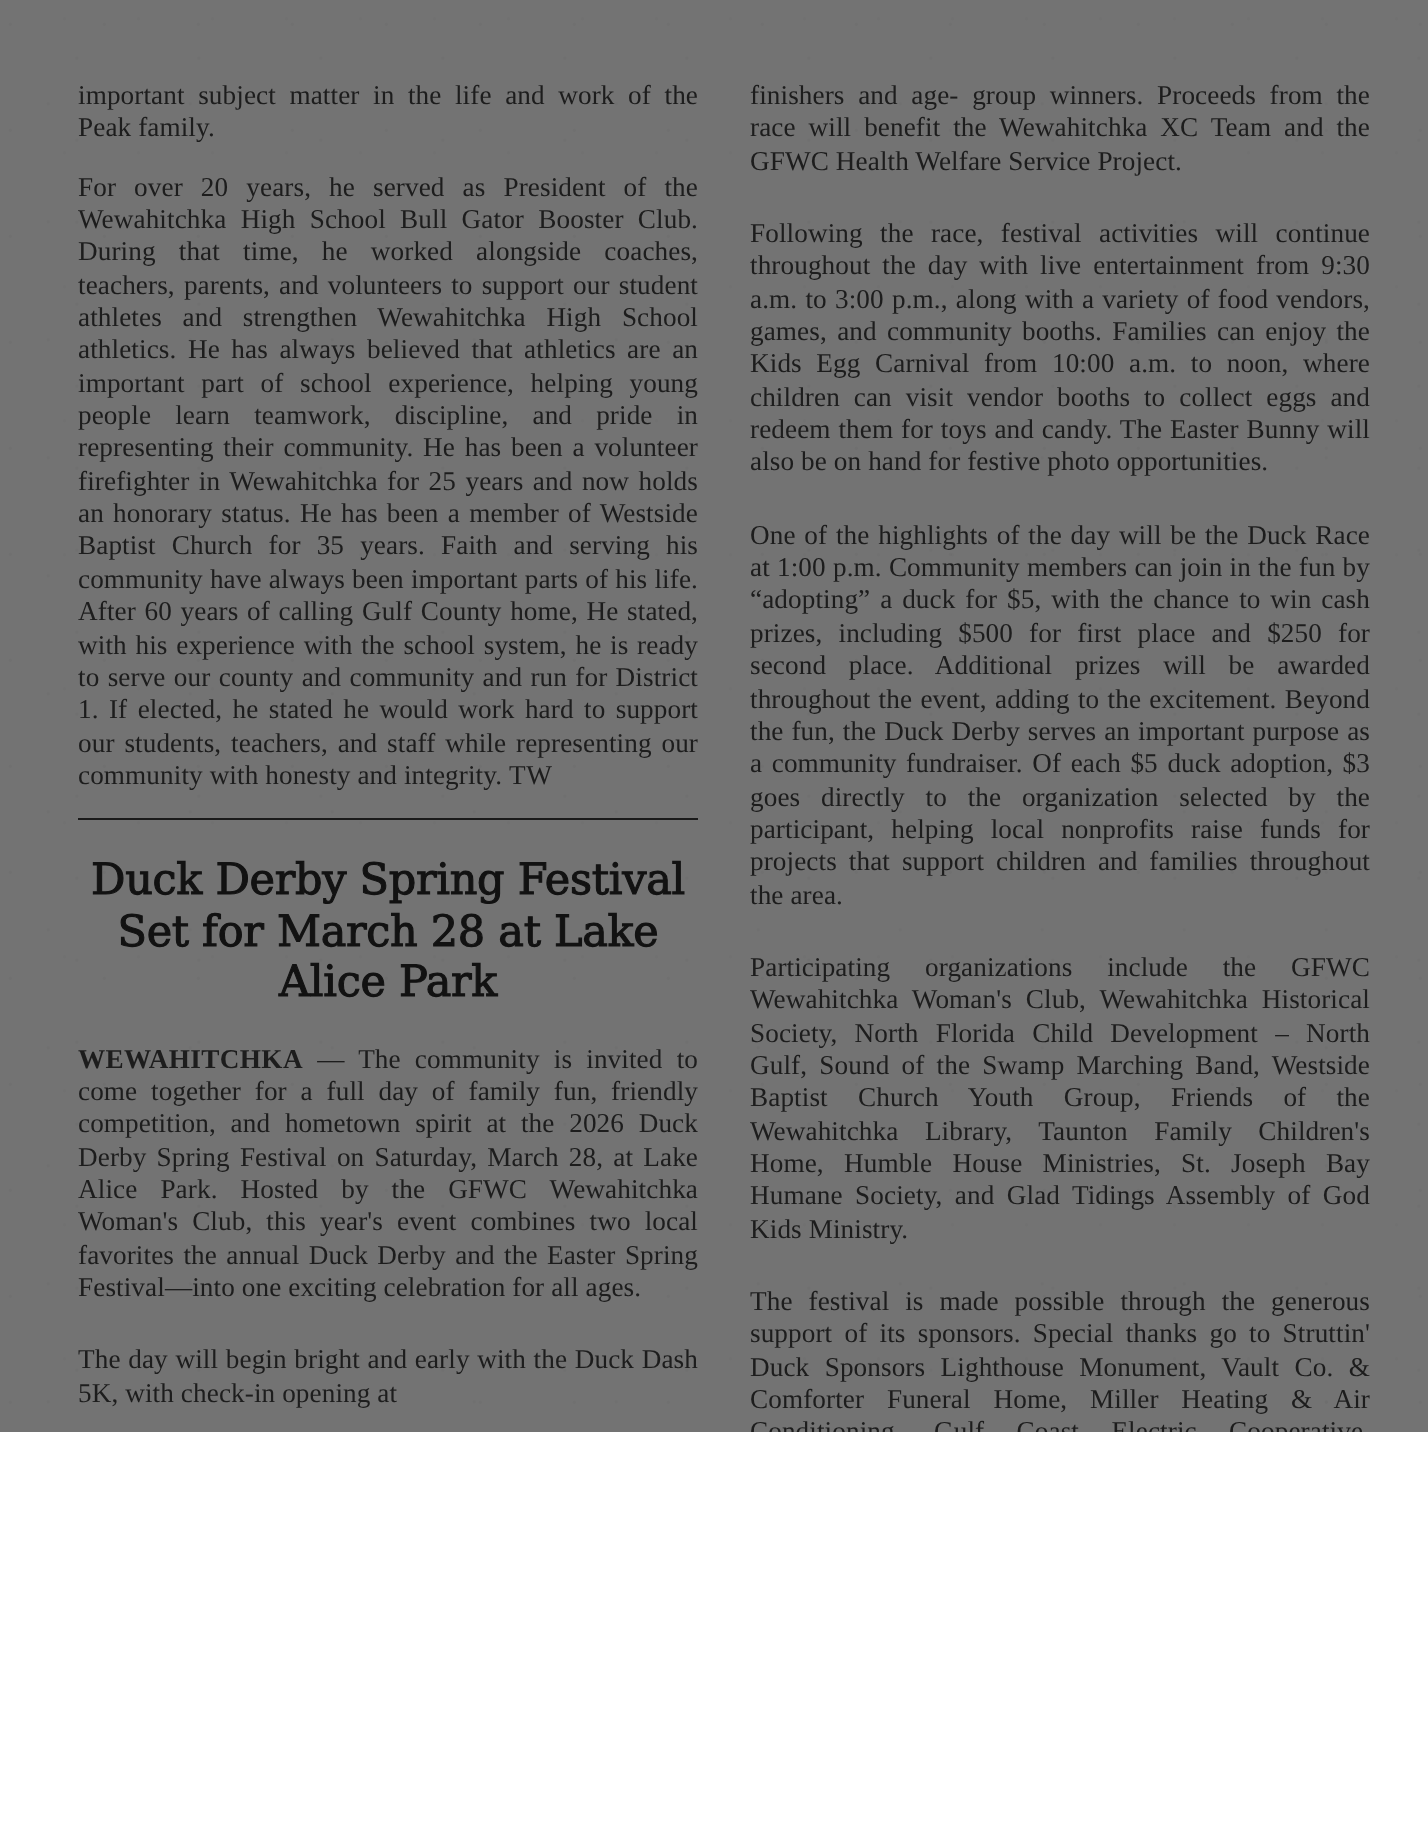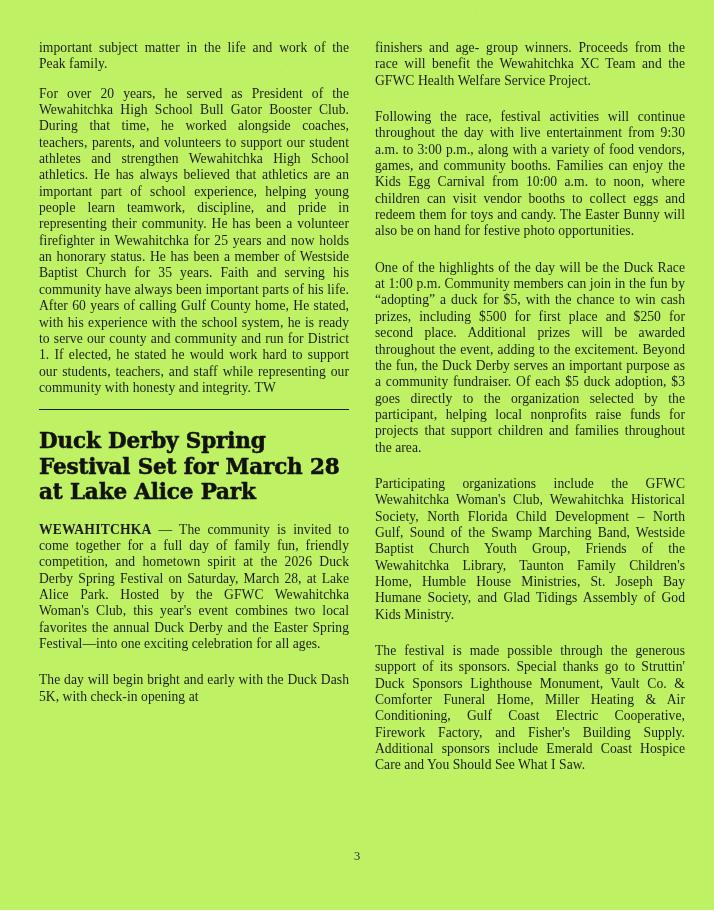--- a/index.html
+++ b/index.html
@@ -3,22 +3,22 @@
 <meta charset="utf-8">
 <style>
   html, body {
     margin: 0;
     padding: 0;
     background: #ffffff;
   }
   .page {
     position: relative;
     width: 714px;
-    height: 910px;
-    background: #bef264;
+    height: 716px;
+    background: #737373;
     overflow: hidden;
     font-family: "Liberation Serif", "DejaVu Serif", serif;
     color: #191919;
   }
   
   .page::after {
     content: "";
     position: absolute;
     inset: 0;
     pointer-events: none;
@@ -68,23 +68,23 @@
 
   hr.divider {
     border: 0;
     border-top: 1.4px solid #1a1a1a;
     margin: 12px 0 18px 0;
     width: 100%;
   }
 
   h1.headline {
     margin: 0 0 17px 0;
-    text-align: left;
+    text-align: center;
     font-family: "DejaVu Serif", "Liberation Serif", serif;
-    font-weight: bold;
+    font-weight: normal;
     font-size: 21.5px;
     line-height: 25.5px;
     letter-spacing: -0.15px;
     color: #121212;
     -webkit-text-stroke: 0.55px #121212;
   }
 
   .page-number {
     position: absolute;
     left: 0;

